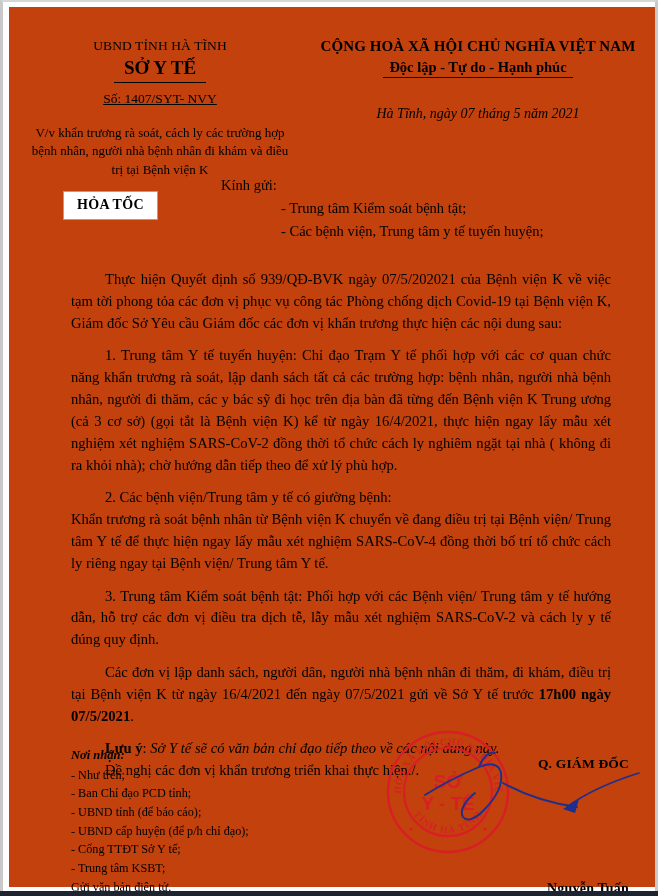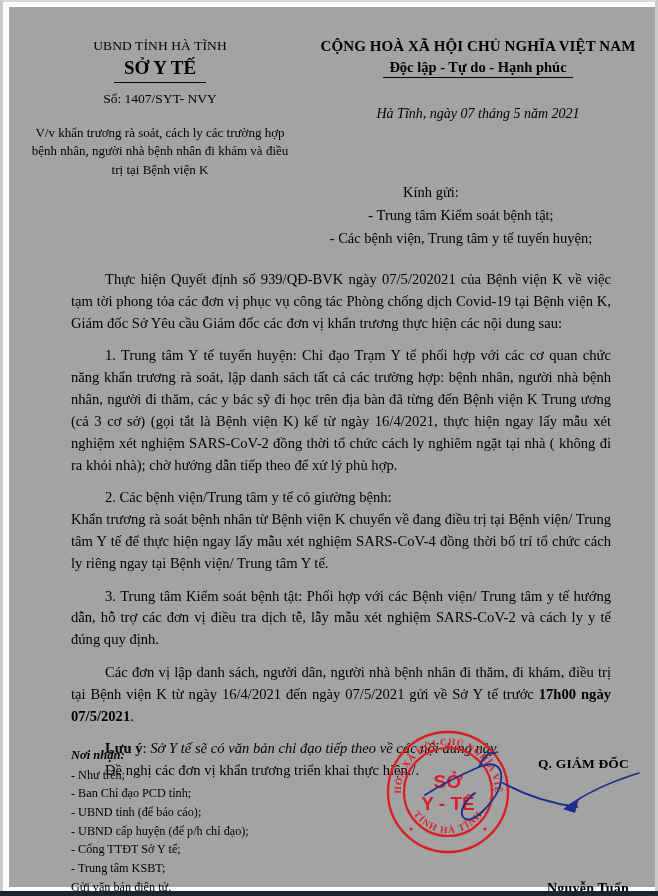--- a/index.html
+++ b/index.html
@@ -26,21 +26,21 @@
     box-sizing: border-box;
     border-left: 3px solid #c9c9c9;
     border-right: 3px solid #c9c9c9;
     border-top: 2px solid #d6d6d6;
   }
   #page-sheet {
     position: absolute;
     left: 6px; top: 5px;
     width: 646px;
     height: 880px;
-    background: #a3a3a3;
+    background: #c2410c;
   }
   #bottom-bar {
     position: absolute;
     left: 0; top: 891px;
     width: 658px; height: 5px;
     background: #1d2430;
   }
 
   
   .header-row {
@@ -72,20 +72,21 @@
     line-height: 1.3;
     display: inline-block;
     border-bottom: 1.4px solid #000;
     padding: 0 10px 1px 10px;
     margin-top: 1px;
   }
   .hdr-number {
     font-size: 13.5px;
     margin-top: 7px;
     line-height: 1.4;
+    text-decoration: underline;
   }
   .hdr-subject {
     font-size: 13px;
     line-height: 1.42;
     margin-top: 15px;
     padding: 0 6px;
   }
   .hdr-nation {
     font-size: 15px;
     font-weight: bold;
@@ -114,23 +115,22 @@
     left: 54px; top: 184px;
     border: 1.2px solid #9aab8a;
     background: #fff;
     padding: 5px 13px 6px 13px;
     font-size: 14px;
     font-weight: bold;
     letter-spacing: .3px;
   }
   #recipients {
     position: absolute;
-    left: 212px; top: 175px;
+    left: 212px; top: 168px;
     width: 420px;
-    text-align: center;
   }
   .kinh-gui {
     font-size: 14.5px;
     line-height: 1.5;
   }
   .recipient-item {
     font-size: 14.5px;
     line-height: 1.62;
     padding-left: 60px;
   }
@@ -223,20 +223,21 @@
         <div class="hdr-number">Số: 1407/SYT- NVY</div>
         <div class="hdr-subject">V/v khẩn trương rà soát, cách ly các trường hợp bệnh nhân, người nhà bệnh nhân đi khám và điều trị tại Bệnh viện K</div>
       </div>
       <div class="hdr-right">
         <div class="hdr-nation">CỘNG HOÀ XÃ HỘI CHỦ NGHĨA VIỆT NAM</div>
         <div class="hdr-motto">Độc lập - Tự do - Hạnh phúc</div>
         <div class="hdr-date">Hà Tĩnh, ngày  07  tháng 5  năm 2021</div>
       </div>
     </div>
 
+    <div id="urgent-box">HỎA TỐC</div>
 
     <div id="recipients">
       <div class="kinh-gui">Kính gửi:</div>
       <div class="recipient-item">- Trung tâm Kiểm soát bệnh tật;</div>
       <div class="recipient-item">- Các bệnh viện, Trung tâm y tế tuyến huyện;</div>
     </div>
 
     <div id="body-text">
       <p class="para">Thực hiện Quyết định số 939/QĐ-BVK ngày 07/5/202021 của Bệnh viện K về việc tạm tời phong tỏa các đơn vị phục vụ công tác Phòng chống dịch Covid-19 tại Bệnh viện K, Giám đốc Sở Yêu cầu Giám đốc các đơn vị khẩn trương thực hiện các nội dung sau:</p>
       <p class="para">1. Trung tâm Y tế tuyến huyện: Chỉ đạo Trạm Y tế phối hợp với các cơ quan chức năng khẩn trương rà soát, lập danh sách tất cả các trường hợp: bệnh nhân, người nhà bệnh nhân, người đi thăm, các y bác sỹ đi học trên địa bàn đã từng đến Bệnh viện K Trung ương (cả 3 cơ sở) (gọi tắt là Bệnh viện K) kể từ ngày 16/4/2021, thực hiện ngay lấy mẫu xét nghiệm xét nghiệm SARS-CoV-2 đồng thời tổ chức cách ly nghiêm ngặt tại nhà ( không đi ra khỏi nhà); chờ hướng dẫn tiếp theo để xử lý phù hợp.</p>

